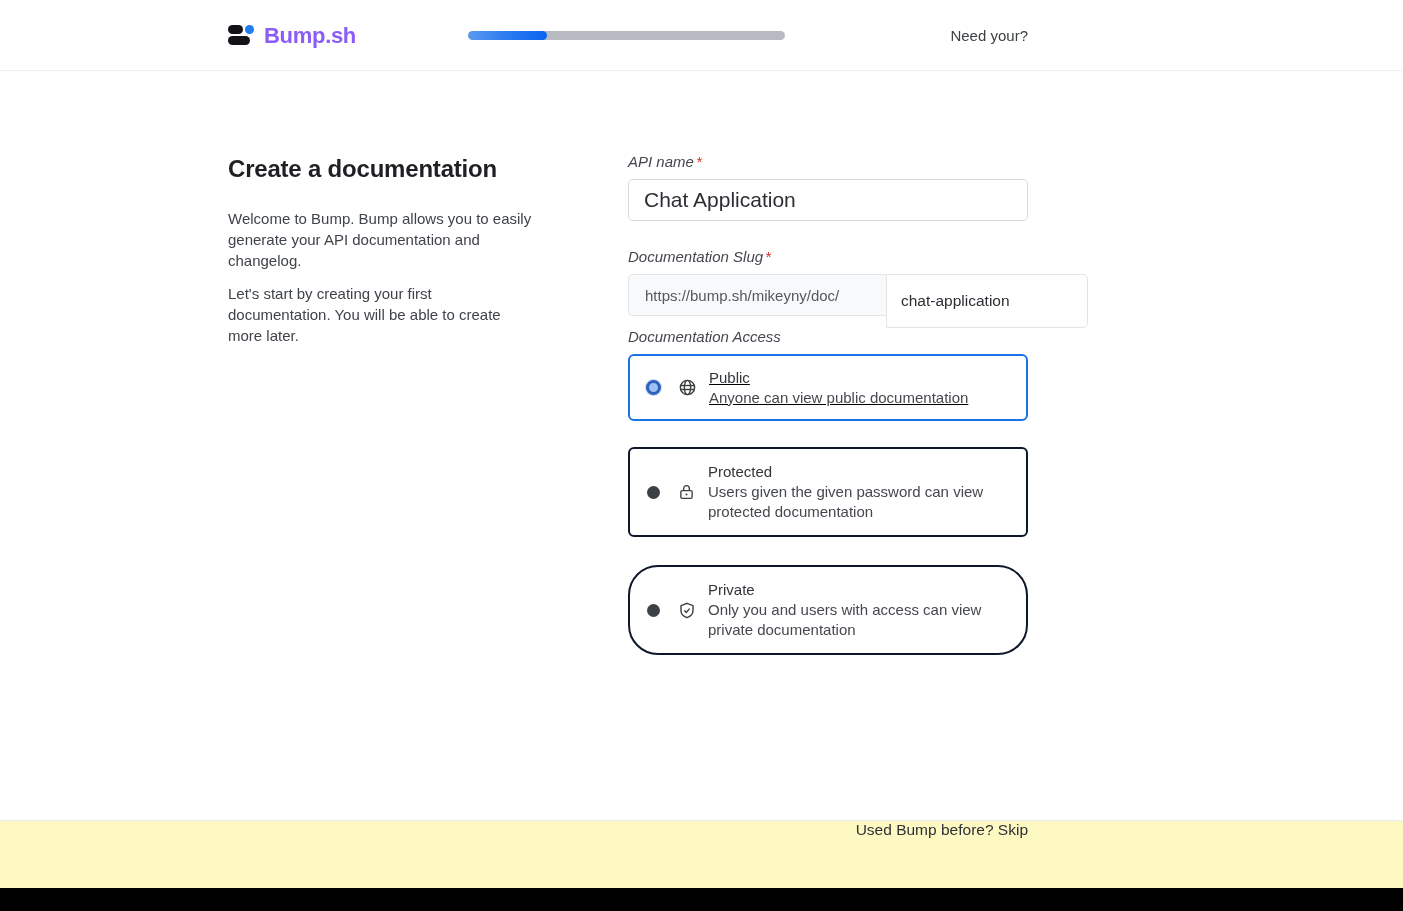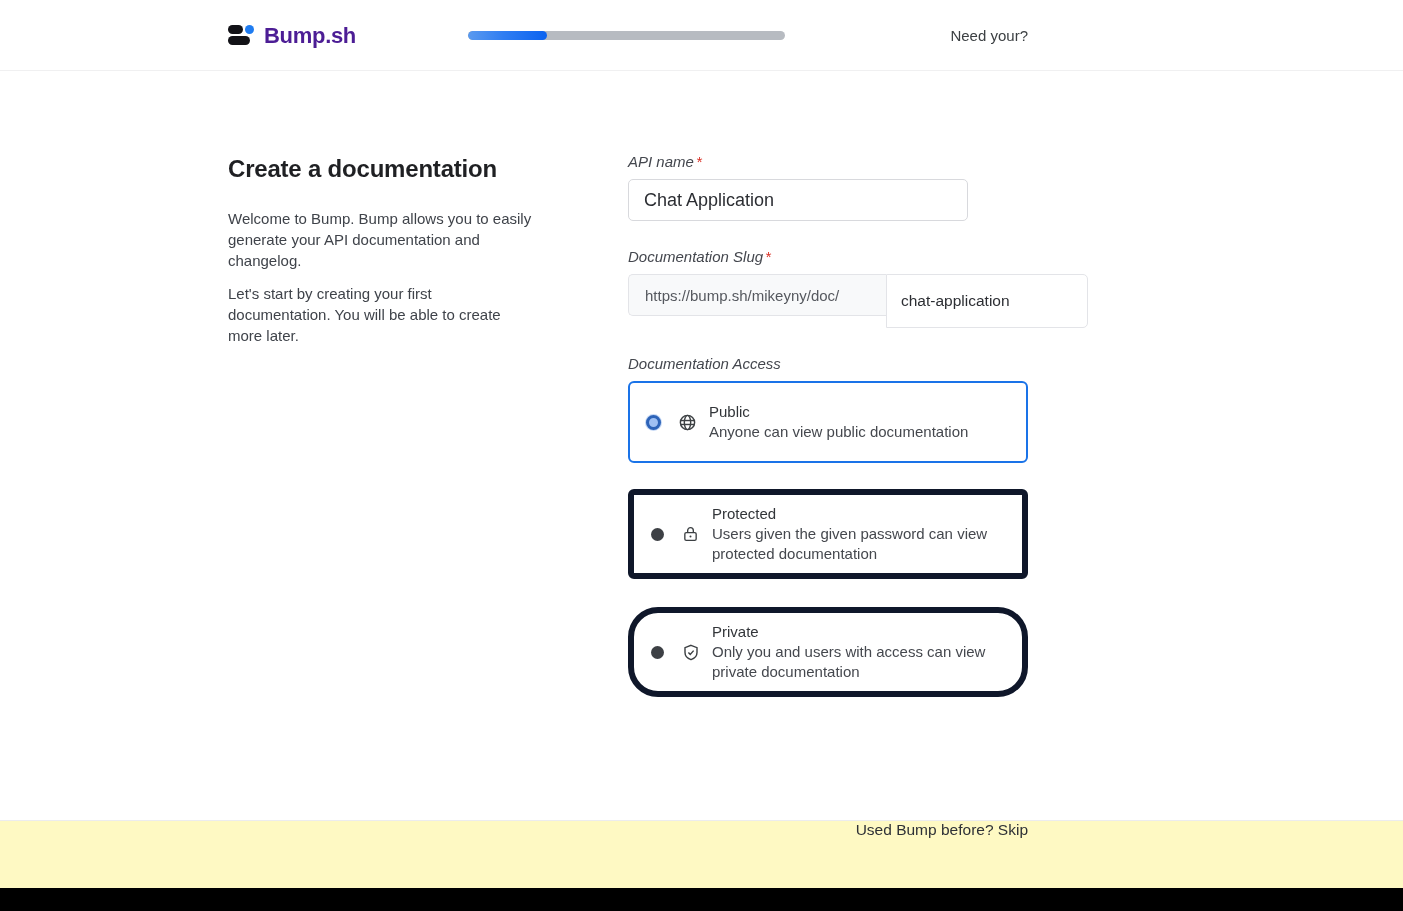--- a/index.html
+++ b/index.html
@@ -28,21 +28,21 @@
     height: 71px;
     display: flex;
     align-items: center;
     gap: 9px;
     cursor: pointer;
   }
   .brand-mark { width: 27px; height: 23px; display: block; }
   .brand-name {
     font-size: 22px;
     font-weight: 700;
-    color: #4c1d95;
+    color: #8b5cf6;
     letter-spacing: -0.3px;
   }
   .progress-track {
     position: absolute;
     left: 468px; top: 31px;
     width: 317px; height: 9px;
     border-radius: 5px;
     background: #b7bbc1;
     overflow: hidden;
   }
@@ -89,27 +89,27 @@
   .field-label {
     font-size: 15px;
     color: #44474e;
     margin-bottom: 9px;
     font-style: italic;
   }
   .req { color: #d93025; margin-left: 2px; }
 
   .text-input {
     display: block;
-    width: 340px;
+    width: 400px;
     height: 42px;
     border: 1px solid #d8d9dd;
     border-radius: 5px;
     padding: 0 15px;
     font-family: "Liberation Sans", sans-serif;
-    font-size: 18px;
+    font-size: 21px;
     color: #2c2e33;
     outline: none;
     background: #fff;
   }
 
   .slug-row { margin-top: 27px; }
   .slug-group { display: flex; width: 460px; height: 42px; }
   .slug-prefix {
     display: flex;
     align-items: center;
@@ -128,36 +128,36 @@
     height: 54px;
     border: 1px solid #e3e4e8;
     border-radius: 0 5px 5px 0;
     padding: 0 14px;
     font-family: "Liberation Sans", sans-serif;
     font-size: 15.5px;
     color: #2c2e33;
     outline: none;
   }
 
-  .access-section { margin-top: 39px; }
+  .access-section { margin-top: 12px; }
   .access-card {
     width: 400px;
     display: flex;
     align-items: center;
-    border: 6px solid #0f172a;
+    border: 2px solid #0f172a;
     border-radius: 6px;
     background: #fff;
     cursor: pointer;
     padding: 0 16px 0 17px;
   }
   .access-card.selected {
     border: 2px solid #1a73e8;
     padding: 0 15px 0 16px;
   }
-  .card-public { height: 82px; margin-top: 9px; }
+  .card-public { height: 67px; margin-top: 9px; text-decoration: underline; }
   .card-protected { height: 90px; margin-top: 26px; }
   .card-private { height: 90px; margin-top: 28px; border-radius: 30px; }
 
   .radio {
     flex: 0 0 auto;
     width: 13px; height: 13px;
     border-radius: 50%;
     background: #3d4045;
   }
   .radio.checked {

